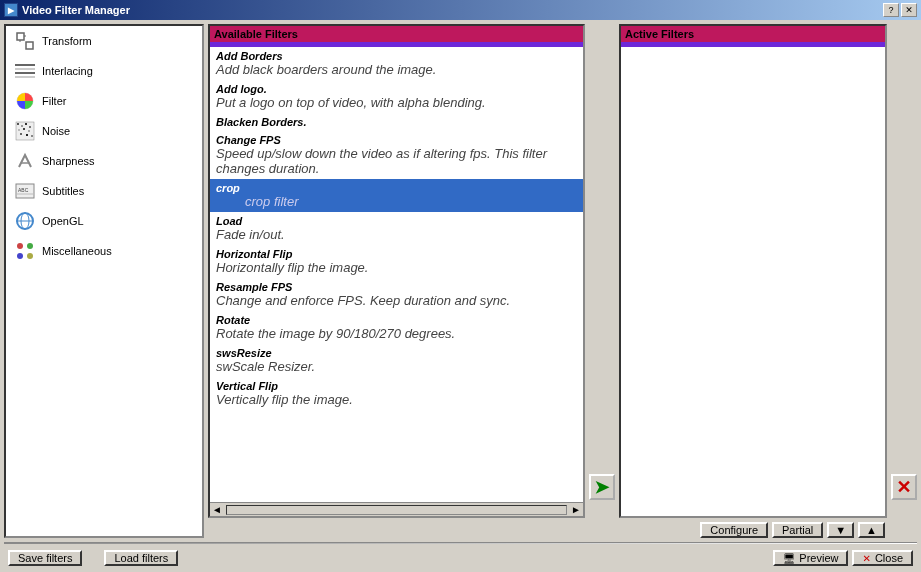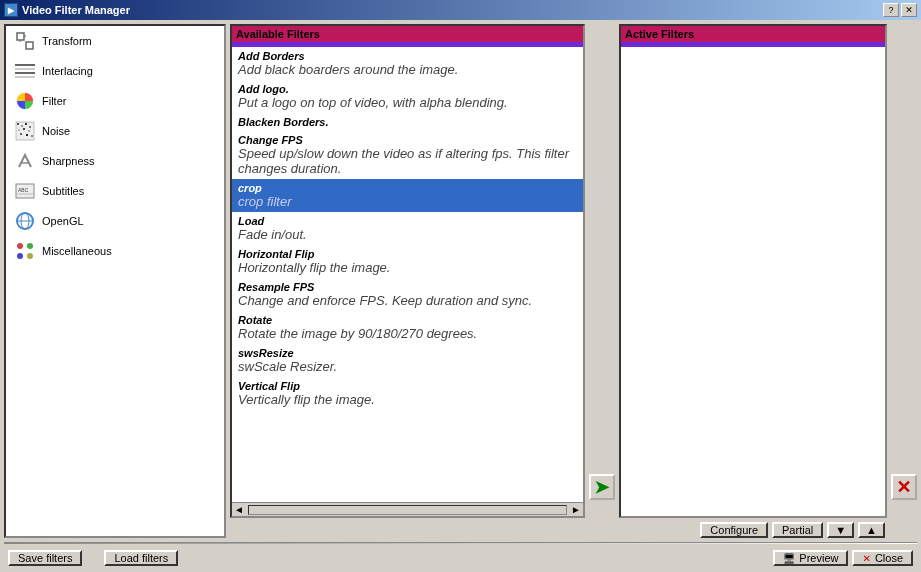--- a/index.html
+++ b/index.html
@@ -68,21 +68,21 @@
     }
 
     .content-area {
       display: flex;
       flex: 1;
       gap: 4px;
     }
 
     
     .sidebar {
-      width: 222px;
+      width: 200px;
       background: white;
       border: 2px inset #888;
       overflow-y: auto;
     }
     .sidebar-item {
       display: flex;
       align-items: center;
       padding: 4px 8px;
       gap: 6px;
       cursor: pointer;
@@ -144,20 +144,21 @@
     .filter-item .filter-name {
       font-weight: bold;
       font-size: 11px;
     }
     .filter-item .filter-desc {
       font-size: 13px;
       color: #444;
     }
     .filter-item.selected .filter-desc {
       color: #cce;
+      margin-left: 29px;
     }
 
     .scrollbar-area {
       height: 14px;
       background: #d4d0c8;
       border-top: 1px solid #888;
       display: flex;
       align-items: center;
     }
     .hscrollbar {

